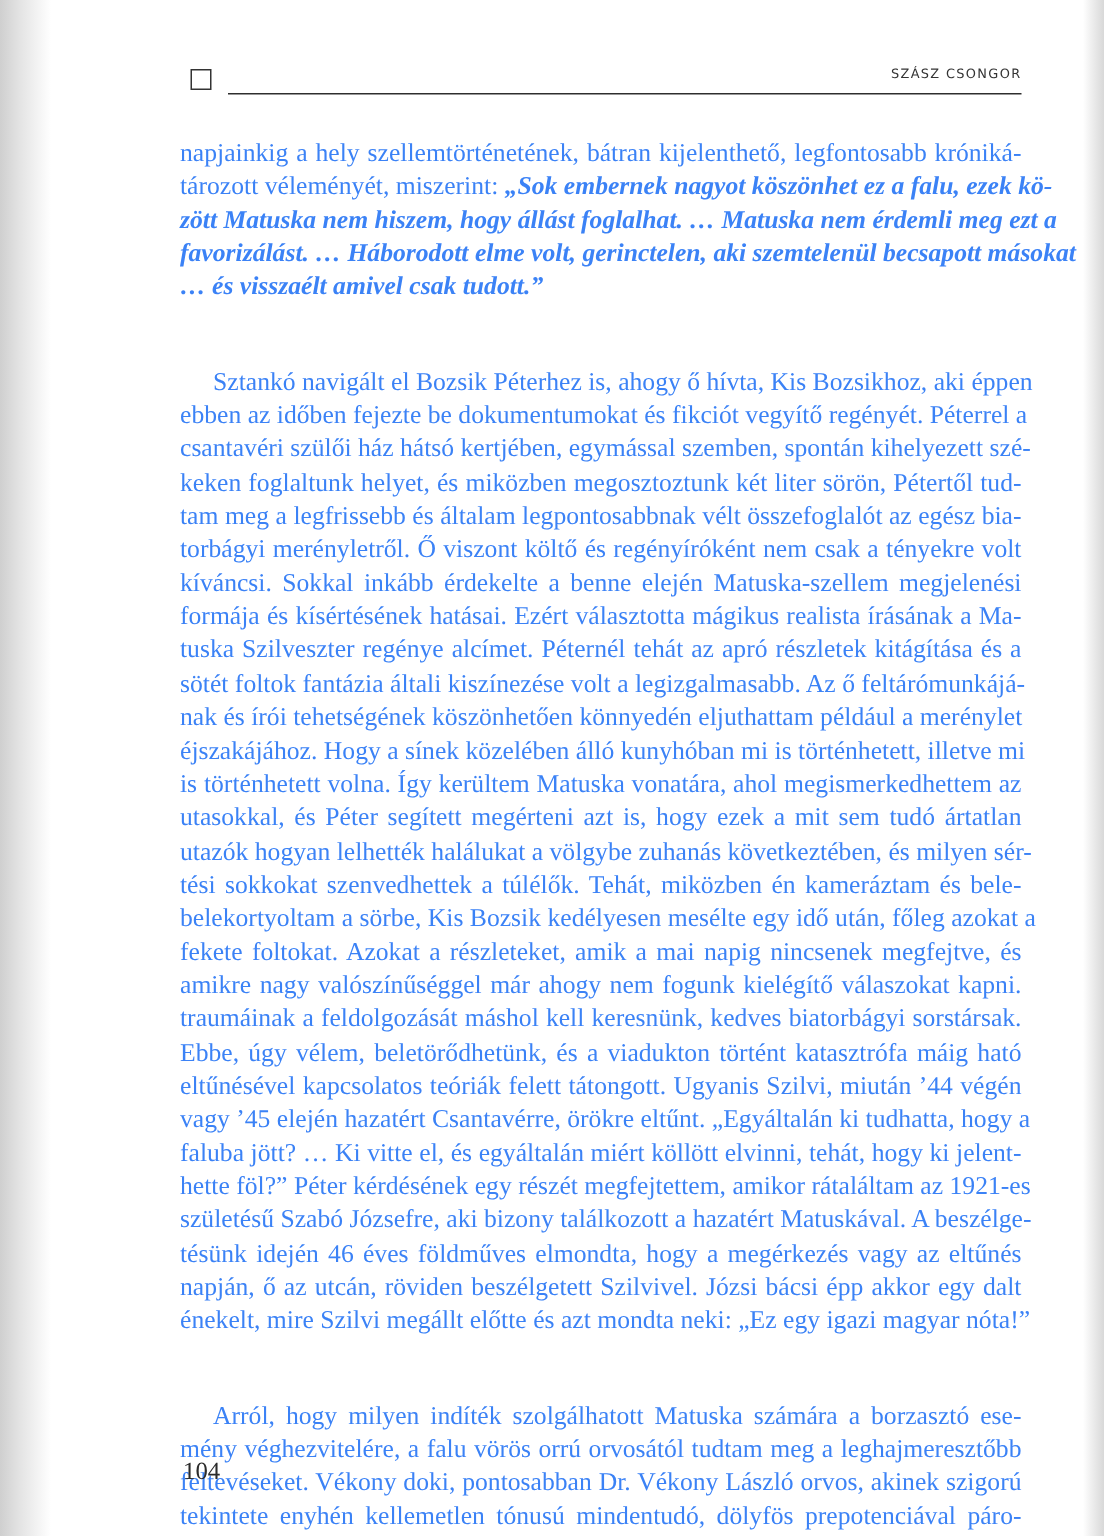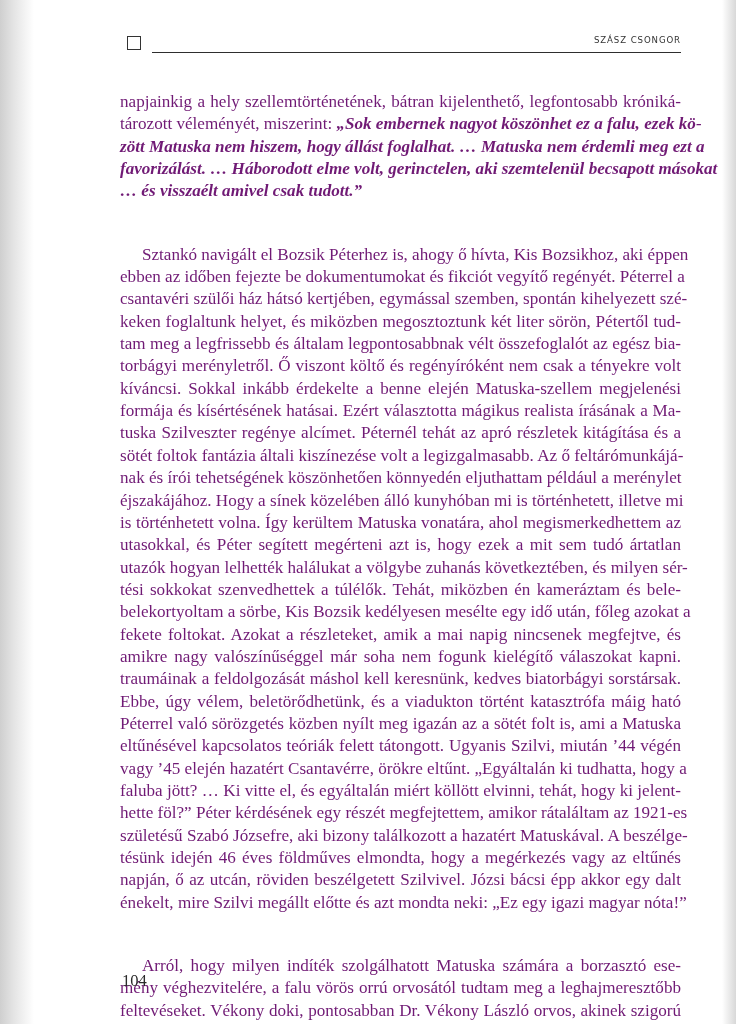--- a/index.html
+++ b/index.html
@@ -11,21 +11,21 @@
   }
   .shade-left {
     position: absolute; left: 0; top: 0; width: 34px; height: 1024px;
     background: linear-gradient(to right, #cfcfcf 0%, #e4e4e4 40%, #f6f6f6 80%, #ffffff 100%);
   }
   .shade-right {
     position: absolute; right: 0; top: 0; width: 14px; height: 1024px;
     background: linear-gradient(to left, #d8d8d8 0%, #efefef 60%, #ffffff 100%);
   }
   .header {
-    position: absolute; left: 127px; top: 33px; width: 554px; height: 22px;
+    position: absolute; left: 127px; top: 43px; width: 554px; height: 22px;
   }
   .header .box {
     position: absolute; left: 0; top: 3px; width: 14px; height: 14px;
     border: 1.3px solid #333; box-sizing: border-box; background: #fff;
   }
   .header .rule {
     position: absolute; left: 25px; right: 0; top: 19px; height: 1.3px;
     background: #2e2e2e;
   }
   .header .author {
@@ -34,21 +34,21 @@
     font-size: 8.6px; letter-spacing: 0.9px; color: #333;
   }
   .text {
     position: absolute; left: 120px; top: 91px; width: 561px;
   }
   .line {
     display: block; height: 22.35px; line-height: 22.35px;
     font-family: "Liberation Serif", "DejaVu Serif", serif;
     font-size: 17.1px; white-space: nowrap;
     text-align: justify; text-align-last: justify;
-    color: #701a75;
+    color: #3b82f6;
   }
   .line.last { text-align-last: left; }
   .line.indent { text-indent: 22px; margin-top: 41px; }
   .line i { font-style: italic; font-weight: bold; }
   .page-number {
     position: absolute; left: 122px; top: 944px;
     font-family: "Liberation Serif", "DejaVu Serif", serif;
     font-size: 16.5px; color: #2b2b2b; margin-top: 27px;
   }
 </style>
@@ -81,24 +81,23 @@
     <span class="line"><span>tuska Szilveszter regénye alcímet. Péternél tehát az apró részletek kitágítása és a</span></span>
     <span class="line"><span>sötét foltok fantázia általi kiszínezése volt a legizgalmasabb. Az ő feltárómunkájá-</span></span>
     <span class="line"><span>nak és írói tehetségének köszönhetően könnyedén eljuthattam például a merénylet</span></span>
     <span class="line"><span>éjszakájához. Hogy a sínek közelében álló kunyhóban mi is történhetett, illetve mi</span></span>
     <span class="line"><span>is történhetett volna. Így kerültem Matuska vonatára, ahol megismerkedhettem az</span></span>
     <span class="line"><span>utasokkal, és Péter segített megérteni azt is, hogy ezek a mit sem tudó ártatlan</span></span>
     <span class="line"><span>utazók hogyan lelhették halálukat a völgybe zuhanás következtében, és milyen sér-</span></span>
     <span class="line"><span>tési sokkokat szenvedhettek a túlélők. Tehát, miközben én kameráztam és bele-</span></span>
     <span class="line"><span>belekortyoltam a sörbe, Kis Bozsik kedélyesen mesélte egy idő után, főleg azokat a</span></span>
     <span class="line"><span>fekete foltokat. Azokat a részleteket, amik a mai napig nincsenek megfejtve, és</span></span>
-    <span class="line"><span>amikre nagy valószínűséggel már soha nem fogunk kielégítő válaszokat kapni.</span></span>
+    <span class="line"><span>amikre nagy valószínűséggel már ahogy nem fogunk kielégítő válaszokat kapni.</span></span>
     <span class="line"><span>traumáinak a feldolgozását máshol kell keresnünk, kedves biatorbágyi sorstársak.</span></span>
     <span class="line"><span>Ebbe, úgy vélem, beletörődhetünk, és a viadukton történt katasztrófa máig ható</span></span>
-    <span class="line"><span>Péterrel való sörözgetés közben nyílt meg igazán az a sötét folt is, ami a Matuska</span></span>
     <span class="line"><span>eltűnésével kapcsolatos teóriák felett tátongott. Ugyanis Szilvi, miután ’44 végén</span></span>
     <span class="line"><span>vagy ’45 elején hazatért Csantavérre, örökre eltűnt. „Egyáltalán ki tudhatta, hogy a</span></span>
     <span class="line"><span>faluba jött? … Ki vitte el, és egyáltalán miért köllött elvinni, tehát, hogy ki jelent-</span></span>
     <span class="line"><span>hette föl?” Péter kérdésének egy részét megfejtettem, amikor rátaláltam az 1921-es</span></span>
     <span class="line"><span>születésű Szabó Józsefre, aki bizony találkozott a hazatért Matuskával. A beszélge-</span></span>
     <span class="line"><span>tésünk idején 46 éves földműves elmondta, hogy a megérkezés vagy az eltűnés</span></span>
     <span class="line"><span>napján, ő az utcán, röviden beszélgetett Szilvivel. Józsi bácsi épp akkor egy dalt</span></span>
     <span class="line last"><span>énekelt, mire Szilvi megállt előtte és azt mondta neki: „Ez egy igazi magyar nóta!”</span></span>
     <span class="line indent"><span>Arról, hogy milyen indíték szolgálhatott Matuska számára a borzasztó ese-</span></span>
     <span class="line"><span>mény véghezvitelére, a falu vörös orrú orvosától tudtam meg a leghajmeresztőbb</span></span>

